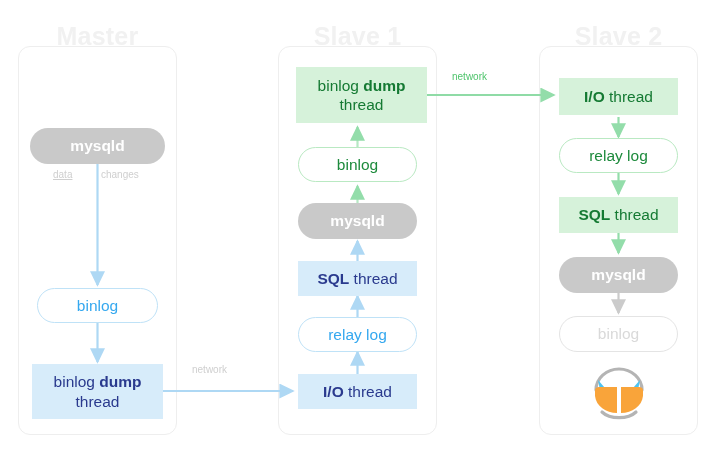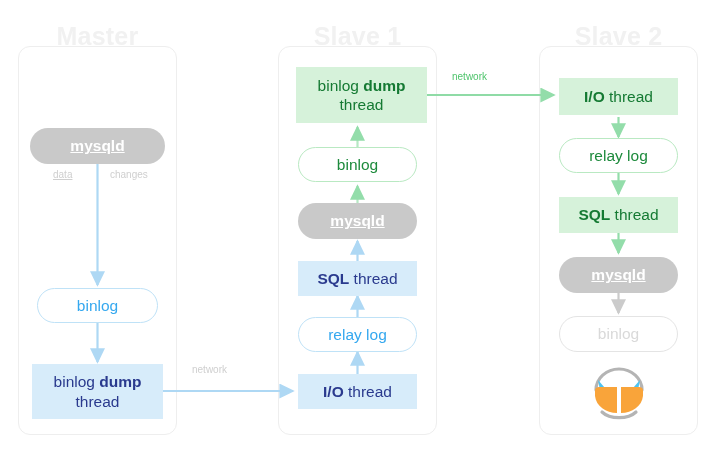--- a/index.html
+++ b/index.html
@@ -70,21 +70,20 @@
     border-radius: 18px;
     color: #1d8a3c;
   }
 
   
   .n-gray-fill {
     background: #c9c9c9;
     color: #ffffff;
     border-radius: 18px;
     font-weight: bold;
-    text-decoration: underline;
   }
   .n-gray-outline {
     background: #ffffff;
     border: 1px solid #e4e4e4;
     border-radius: 18px;
     color: #d9d9d9;
   }
 
   .node b { font-weight: bold; }
 
@@ -161,21 +160,21 @@
   <line x1="618.5" y1="233" x2="618.5" y2="253" stroke="#93ddaa" stroke-width="2.2" marker-end="url(#ahGreen)"></line>
 
   <line x1="618.5" y1="293" x2="618.5" y2="313" stroke="#cbcbcb" stroke-width="2.2" marker-end="url(#ahGray)"></line>
 </svg>
 
 <div class="node n-gray-fill" style="left:30px; top:128px; width:135px; height:36px;">
   <span>mysqld</span>
 </div>
 
 <div class="caption gray" style="left:53px; top:169px;text-decoration:underline;">data</div>
-<div class="caption gray" style="left:110px; top:169px;">changes</div>
+<div class="caption gray" style="left:101px; top:169px;">changes</div>
 
 <div class="node n-blue-outline" style="left:37px; top:288px; width:121px; height:35px;">
   <span>binlog</span>
 </div>
 
 <div class="node n-blue-fill" style="left:32px; top:364px; width:131px; height:55px;">
   <span><span>binlog </span><b>dump</b><br><span>thread</span></span>
 </div>
 
 <div class="caption gray" style="left:192px; top:364px;">network</div>

